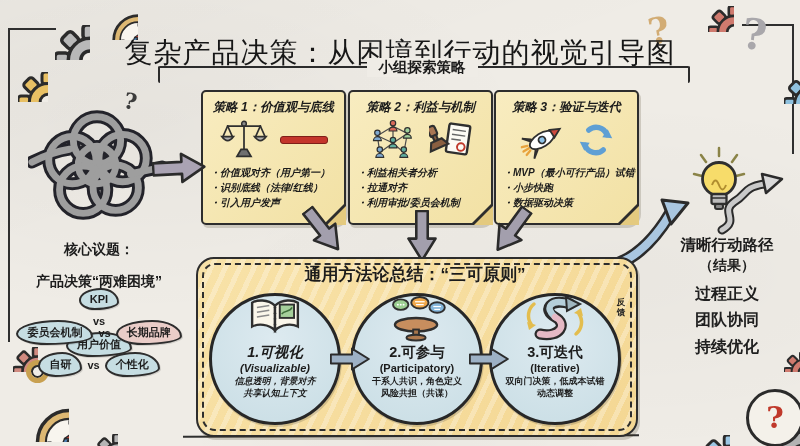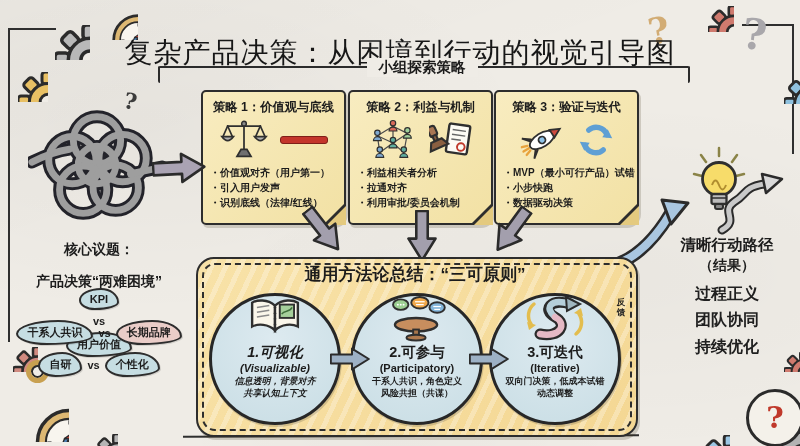--- a/index.html
+++ b/index.html
@@ -14,21 +14,21 @@
   .abs{position:absolute;}
 
   
   .main-title{left:0;right:0;top:17px;text-align:center;font-size:28px;font-weight:normal;letter-spacing:1px;color:#171717;margin-top:17px;}
   .bracket{left:158px;top:66px;width:528px;height:15px;border:2px solid #2b2b2b;border-bottom:none;border-radius:2px;}
   .bracket-label{left:158px;width:528px;top:58px;text-align:center;}
   .bracket-label span{display:inline-block;background:#efece6;padding:0 12px;font-size:14.5px;font-weight:bold;}
 
   
   .note{width:141px;height:131px;background:linear-gradient(135deg,#f8ecc0,#f2e1a4);
-    border:2.5px solid #2d2d2d;border-radius:5px 5px 14px 5px;box-shadow:2px 3px 0 rgba(60,50,20,0.18);}
+    border:2.5px solid #2d2d2d;border-radius:5px 5px 14px 5px;box-shadow:2px 3px 0 rgba(60,50,20,0.18);font-style:italic;}
   .note::after{content:"";position:absolute;right:-2px;bottom:-2px;width:0;height:0;border-style:solid;
     border-width:0 0 19px 19px;border-color:transparent transparent #e4ca7f transparent;
     filter:drop-shadow(-1.5px -1.5px 0 #2d2d2d);}
   .note-title{margin:7px 5px 3px;font-size:12.3px;font-weight:bold;text-align:center;white-space:nowrap;}
   .note-icons{display:flex;justify-content:center;align-items:center;gap:12px;height:42px;}
   .bullets{margin:4px 6px 0 7px;}
   .bullet{font-size:10px;font-weight:bold;line-height:1.5;white-space:nowrap;}
   .bullet::before{content:"・";}
 
   
@@ -181,22 +181,22 @@
         </g>
         <circle cx="40" cy="8" r="4" fill="#8a8a8a" stroke="#2f2f2f" stroke-width="2.5"></circle>
         <path d="M2,30 Q12,44 22,30 Z" fill="#b0b0b0" stroke="#2f2f2f" stroke-width="3"></path>
         <path d="M58,30 Q68,44 78,30 Z" fill="#b0b0b0" stroke="#2f2f2f" stroke-width="3"></path>
         <path d="M28,64 L52,64 L45,52 L35,52 Z" fill="#6f6f6f" stroke="#2f2f2f" stroke-width="3"></path>
       </svg>
       <div style="width:46px;height:6px;background:#c4352b;border:1px solid #7e1f18;border-radius:3px;"></div>
     </div>
     <div class="bullets">
       <div class="bullet">价值观对齐（用户第一）</div>
+      <div class="bullet">识别底线（法律/红线）</div>
       <div class="bullet">引入用户发声</div>
-      <div class="bullet">识别底线（法律/红线）</div>
     </div>
   </div>
 
   <div class="abs note" style="left:348px;top:90px;">
     <div class="note-title">策略 2：利益与机制</div>
     <div class="note-icons">
       <svg width="48" height="42" viewBox="0 0 80 70">
         <g stroke="#4a4a4a" stroke-width="2">
           <line x1="40" y1="12" x2="14" y2="28"></line>
             <line x1="40" y1="12" x2="64" y2="24"></line>
@@ -318,21 +318,21 @@
     <div class="l1">核心议题：</div>
     <div class="l2">产品决策“两难困境”</div>
   </div>
 
   <div class="abs vs-row" style="top:288px;flex-direction:column;">
     <span class="cloud blue">KPI</span>
     <span class="vs">vs</span>
     <span class="cloud blue">用户价值</span>
   </div>
   <div class="abs vs-row" style="top:320px;">
-    <span class="cloud blue">干系人共识</span>
+    <span class="cloud blue">委员会机制</span>
     <span class="vs">vs</span>
     <span class="cloud pink">长期品牌</span>
   </div>
   <div class="abs vs-row" style="top:352px;">
     <span class="cloud blue">自研</span>
     <span class="vs">vs</span>
     <span class="cloud blue">个性化</span>
   </div>
 
   <svg class="abs" viewBox="0 0 100 60" style="left:297px;top:212px;width:52px;height:36px;transform:rotate(52deg);">

